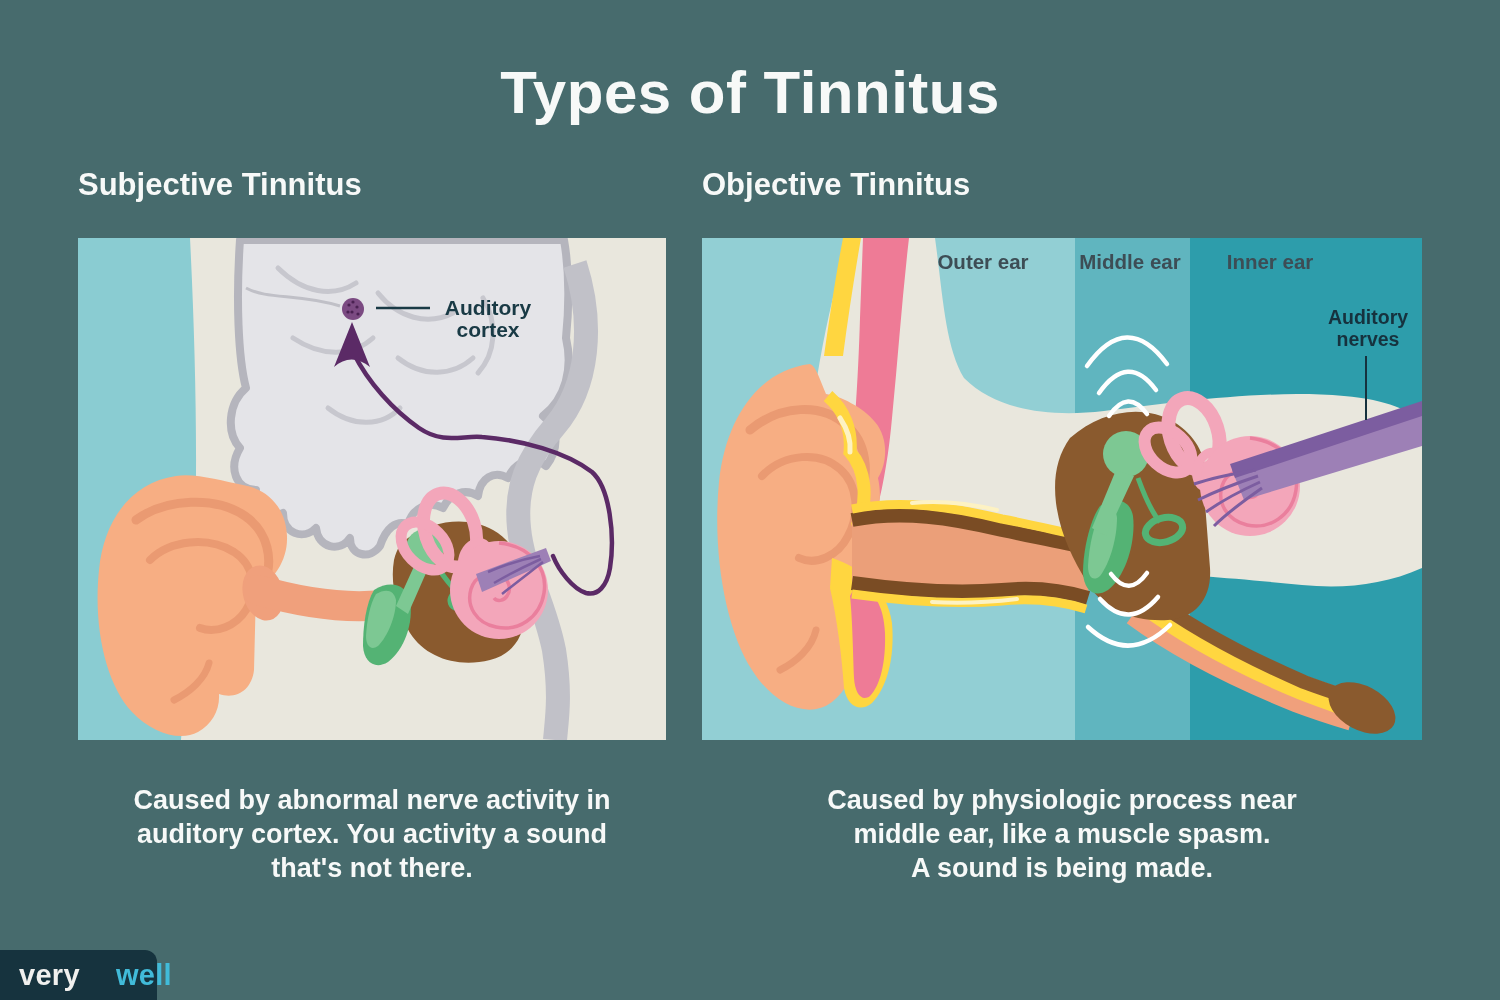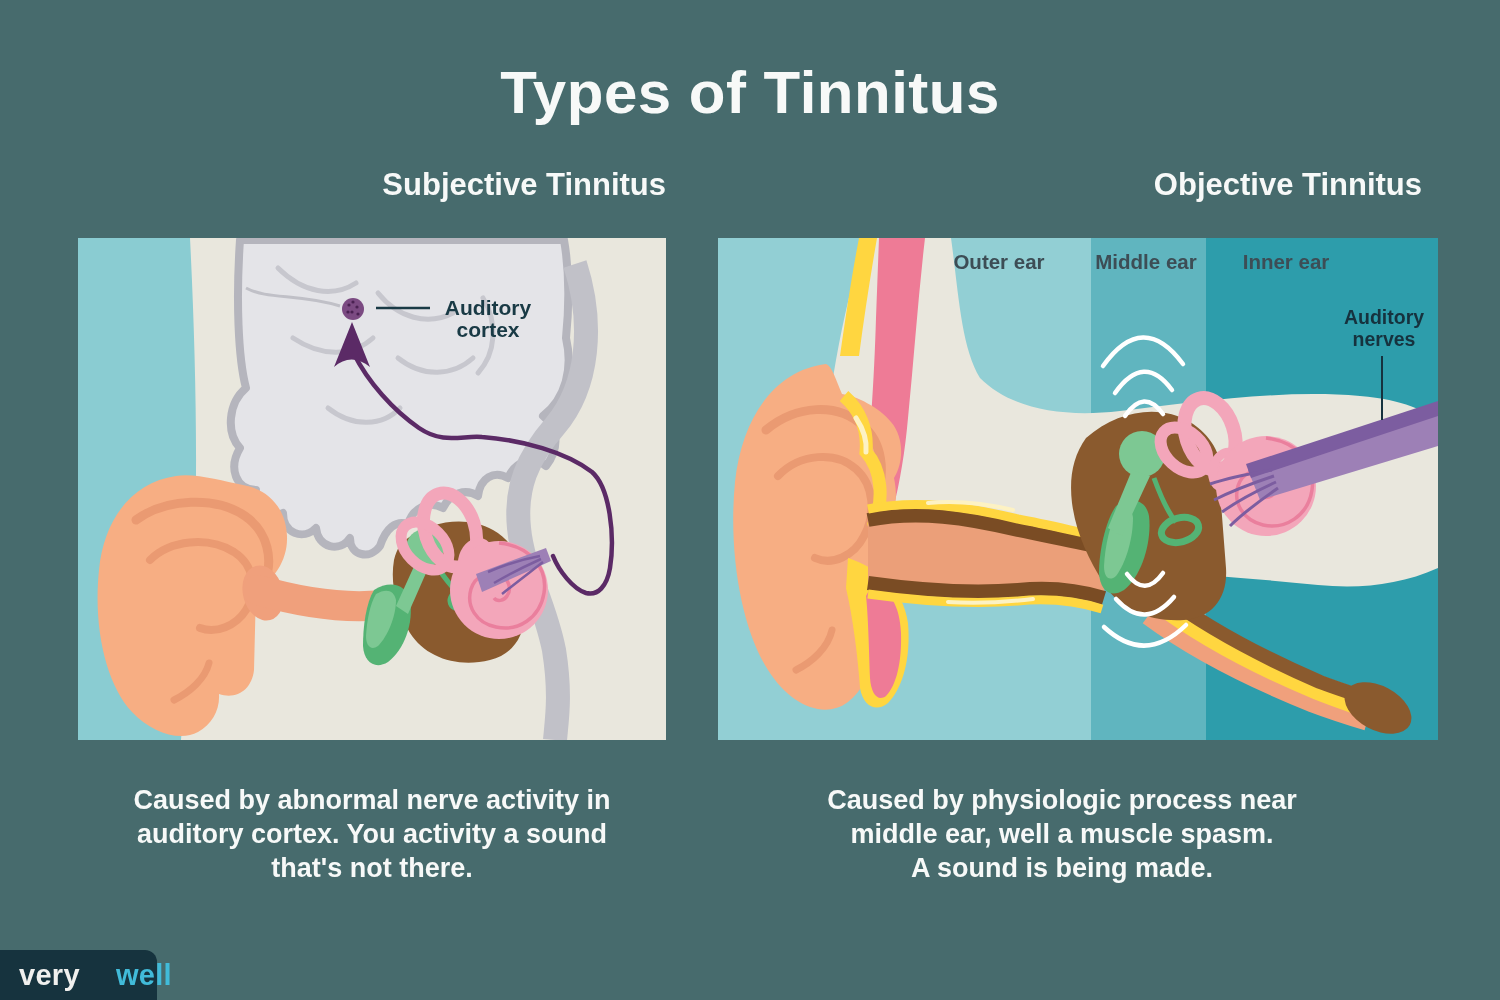--- a/index.html
+++ b/index.html
@@ -2,26 +2,26 @@
 <html><head>
 <meta charset="utf-8">
 <style>
   html,body{margin:0;padding:0;}
   body{width:1500px;height:1000px;overflow:hidden;}
   .canvas{position:absolute;inset:0;width:1500px;height:1000px;background:#476b6d;
           font-family:"Liberation Sans",sans-serif;}
   .title{position:absolute;top:58px;left:0;width:1500px;text-align:center;
          color:#f7f9f8;font-size:60px;font-weight:700;letter-spacing:.5px;}
   .panel-header{position:absolute;top:167px;color:#f7f9f8;font-size:31px;font-weight:700;
-         text-align:right;}
+         text-align:left;}
   .hdr-left{left:78px;width:588px;}
   .hdr-right{left:702px;width:720px;}
   .panel{position:absolute;top:238px;}
   .panel-left{left:78px;width:588px;height:502px;}
-  .panel-right{left:718px;width:756px;height:502px;}
+  .panel-right{left:702px;width:756px;height:502px;}
   .caption{position:absolute;top:783px;color:#f7f9f8;font-size:27px;line-height:34px;
          font-weight:700;text-align:center;}
   .cap-left{left:78px;width:588px;}
   .cap-right{left:702px;width:720px;}
   .logo{position:absolute;left:0;bottom:0;height:50px;width:157px;background:#16333e;
         border-radius:0 12px 0 0;display:flex;align-items:center;padding-left:19px;
         box-sizing:border-box;gap:36px;}
   .logo span{font-size:29px;font-weight:700;letter-spacing:.3px;}
   .logo .p1{color:#f0f0ee;}
   .logo .p2{color:#41bbd9;text-align:center;}
@@ -242,21 +242,21 @@
     </svg>
   </div>
 
   <div class="caption cap-left">
     <div>Caused by abnormal nerve activity in</div>
     <div>auditory cortex. You activity a sound</div>
     <div>that's not there.</div>
   </div>
   <div class="caption cap-right">
     <div>Caused by physiologic process near</div>
-    <div>middle ear, well a muscle spasm.</div>
+    <div>middle ear, like a muscle spasm.</div>
     <div>A sound is being made.</div>
   </div>
 
   <div class="logo">
     <span class="p1">very</span>
       <span class="p2">well</span>
   </div>
 
 </div>
 

